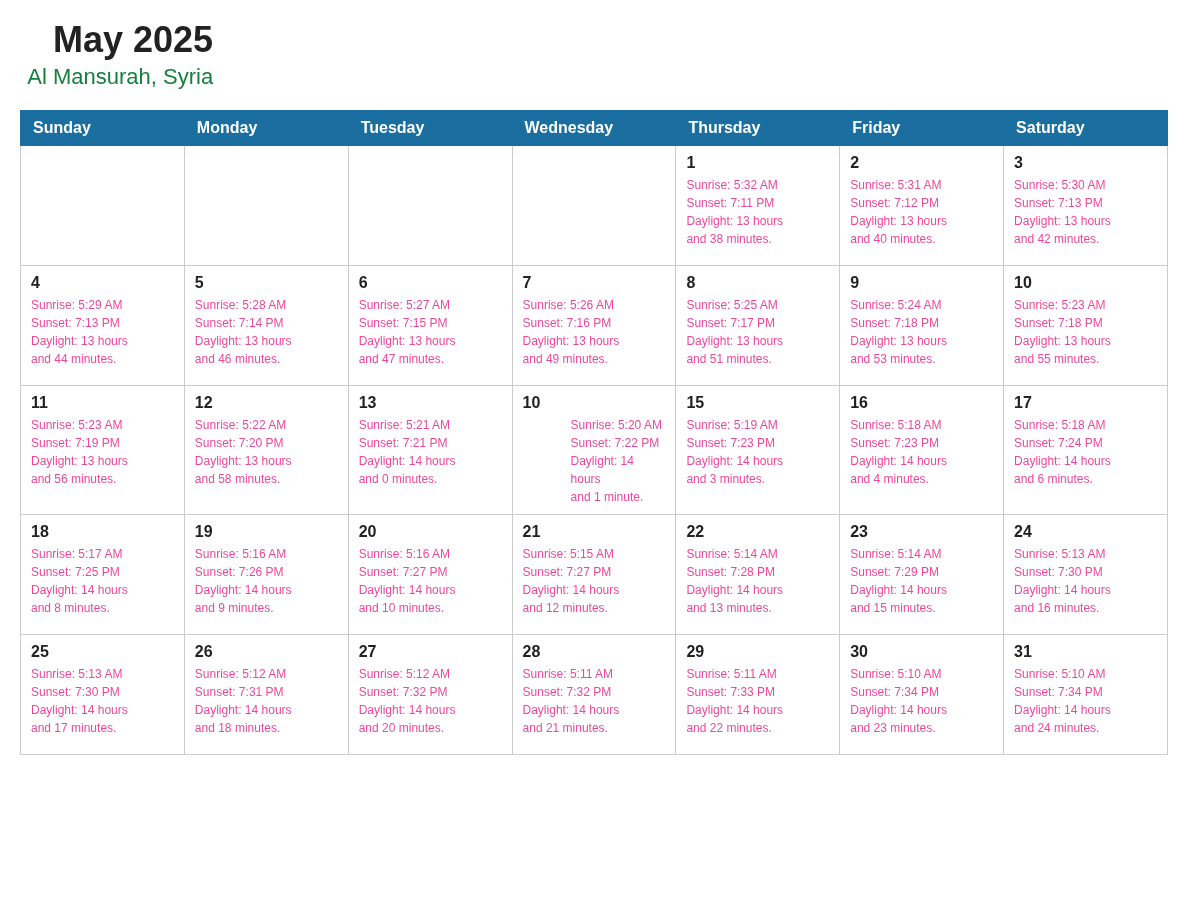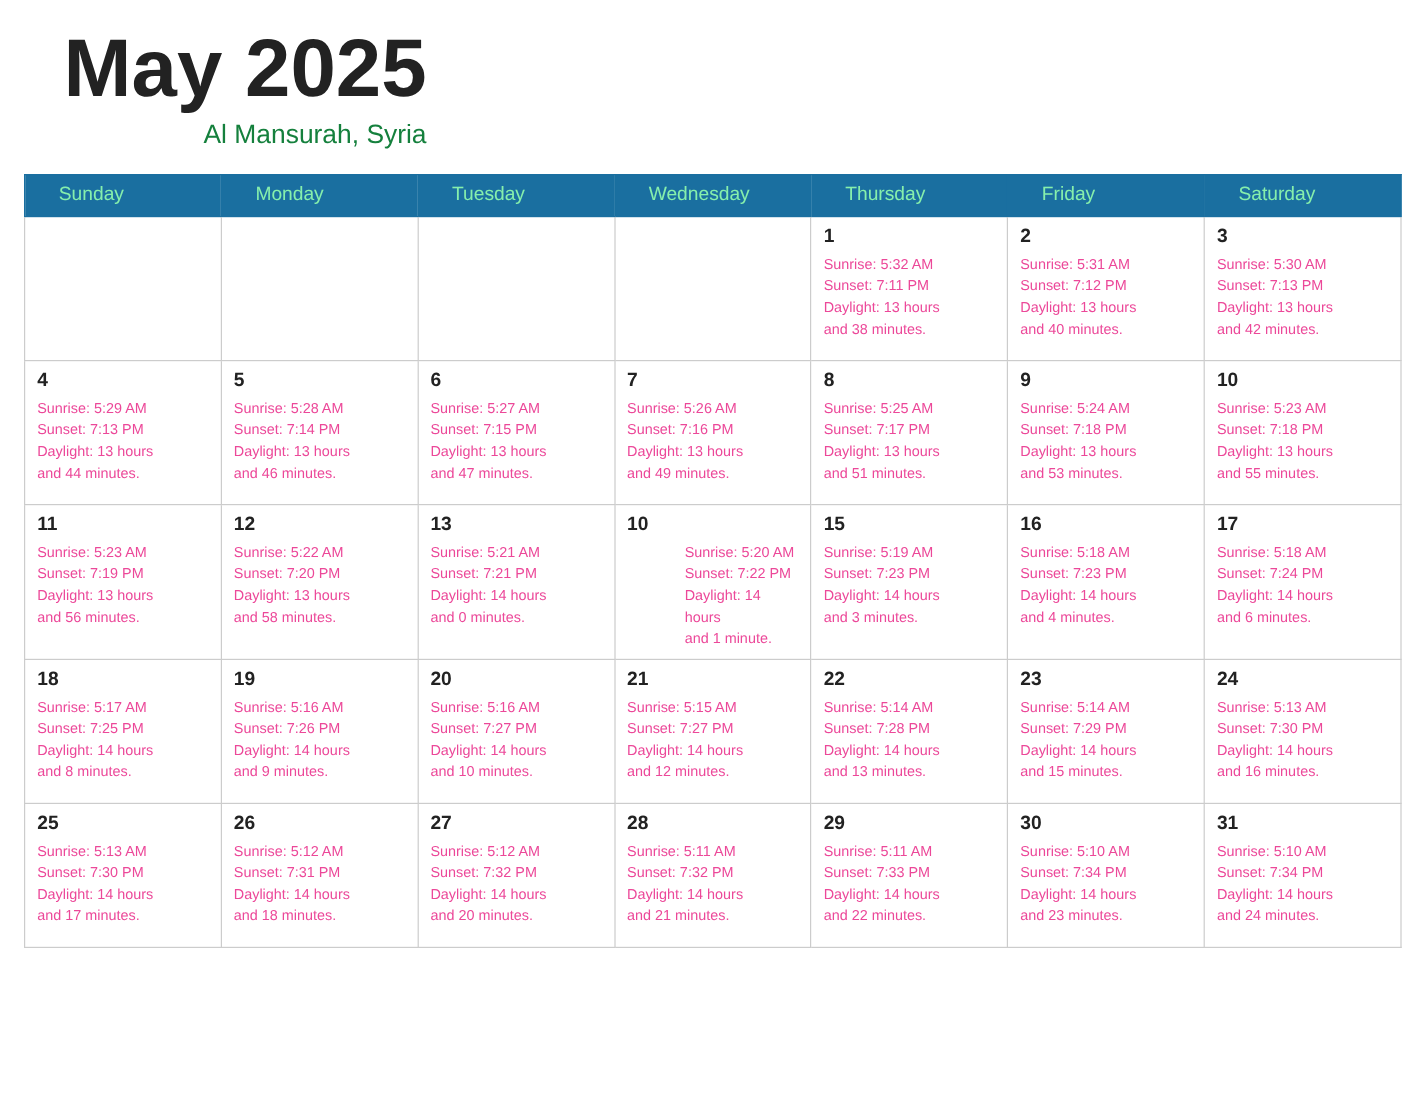--- a/index.html
+++ b/index.html
@@ -27,41 +27,41 @@
       color: #1a6fa0;
     }
     .logo-line2 {
       display: flex;
       align-items: center;
     }
     .title-block {
       text-align: right;
     }
     .month-year {
-      font-size: 68px;
+      font-size: 36px;
       font-weight: bold;
       color: #222;
       line-height: 1.1;
       margin-left: 33px;
     }
     .location {
       font-size: 22px;
       color: #15803d;
       margin-top: 4px;
     }
     .calendar {
       width: 100%;
       border-collapse: collapse;
     }
     .calendar th {
       background-color: #1a6fa0;
-      color: #86efac;
-      padding: 8px 28px;
+      color: #ffffff;
+      padding: 8px 12px;
       font-size: 16px;
-      font-weight: normal;
+      font-weight: bold;
       text-align: left;
       border: 1px solid #1a6fa0;
     }
     .calendar td {
       border: 1px solid #ccc;
       vertical-align: top;
       padding: 8px 10px;
       width: 14.28%;
       min-height: 110px;
       height: 120px;

